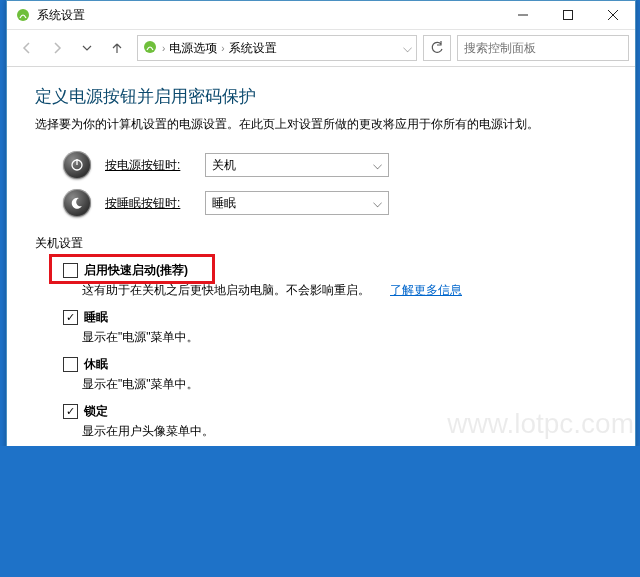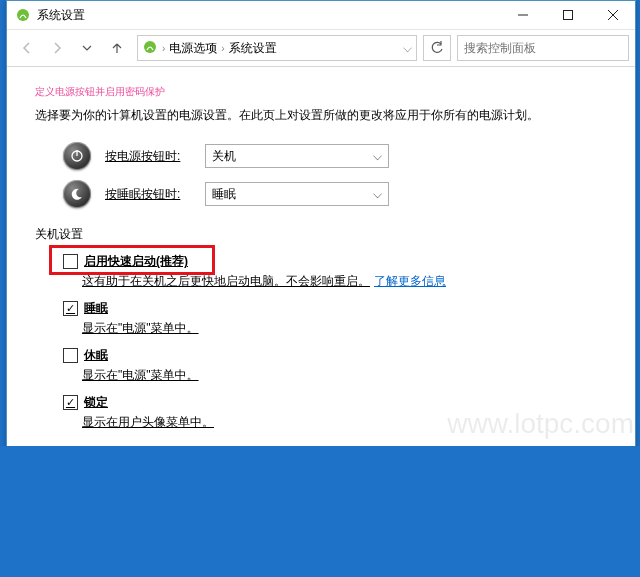--- a/index.html
+++ b/index.html
@@ -16,37 +16,37 @@
   .tb-btn.disabled{color:#bbb;}
   .tb-btn svg{width:14px;height:14px;}
   .pathbox{flex:1;height:24px;border:1px solid #ccc;display:flex;align-items:center;margin:0 4px;padding:0 4px;gap:4px;font-size:12px;}
   .pathbox .sep{color:#888;font-size:10px;}
   .pathbox .drop{color:#888;margin-left:auto;}
   .refresh-btn{width:26px;height:24px;border:1px solid #ccc;display:flex;align-items:center;justify-content:center;}
   .refresh-btn svg{width:14px;height:14px;color:#555;}
   .searchbox{width:170px;height:24px;border:1px solid #ccc;margin-left:4px;}
   .searchbox input{width:100%;height:100%;border:none;outline:none;padding:0 6px;font-size:12px;color:#666;background:transparent;}
   .content{flex:1;padding:18px 28px 0 28px;overflow:hidden;}
-  h1{color:#ec4899;font-size:10px;font-weight:400;margin:0 0 8px 0;}
+  h1{color:#0c4a6e;font-size:17px;font-weight:400;margin:0 0 8px 0;}
   .subtitle{font-size:12px;margin:0 0 18px 0;}
   .section-label{font-size:12px;margin:0 0 10px 0;}
   .pbtn-row{display:flex;align-items:center;margin:0 0 10px 28px;}
   .round-icon{width:28px;height:28px;border-radius:50%;background:radial-gradient(circle at 35% 30%, #888, #333 70%);display:flex;align-items:center;justify-content:center;margin-right:14px;box-shadow:inset 0 0 0 1px rgba(255,255,255,.4),0 1px 2px rgba(0,0,0,.3);}
   .round-icon svg{width:14px;height:14px;color:#fff;}
   .pbtn-label{width:100px;font-size:12px;text-decoration:underline;}
   .select{width:170px;height:22px;border:1px solid #adadad;display:flex;align-items:center;padding:0 6px;font-size:12px;position:relative;background:#fff;}
   .select .chev{margin-left:auto;color:#555;}
   .shutdown-box{margin-top:18px;}
-  .opts{margin:6px 0 0 28px;text-decoration:underline;}
+  .opts{margin:6px 0 0 28px;}
   .opt{margin-bottom:10px;}
   .opt-line{display:flex;align-items:center;gap:6px;}
   .cbx{width:13px;height:13px;border:1px solid #333;display:flex;align-items:center;justify-content:center;font-size:11px;line-height:1;background:#fff;}
   .cbx.checked::after{content:"✓";color:#000;font-size:11px;}
   .opt-title{font-size:12px;font-weight:700;}
-  .opt-desc{font-size:12px;margin:3px 0 0 19px;display:flex;gap:4px;flex-wrap:wrap;}
+  .opt-desc{font-size:12px;margin:3px 0 0 19px;display:flex;gap:20px;flex-wrap:wrap;}
   .link{color:#0066cc;text-decoration:underline;cursor:pointer;text-align:right;}
   .highlight{position:absolute;border:3px solid #e3141c;pointer-events:none;}
   .footer{height:42px;border-top:1px solid #d8d8d8;display:flex;align-items:center;justify-content:flex-end;padding:0 10px;gap:8px;border-radius:21px;}
   .btn{min-width:72px;height:24px;border:1px solid #adadad;background:#e1e1e1;font-size:12px;display:flex;align-items:center;justify-content:center;cursor:pointer;}
   .watermark{position:absolute;right:6px;bottom:6px;color:rgba(0,0,0,.08);font-size:28px;font-weight:400;pointer-events:none;text-align:right;}
 </style>
 </head>
 <body>
 
 <div class="desktop">

